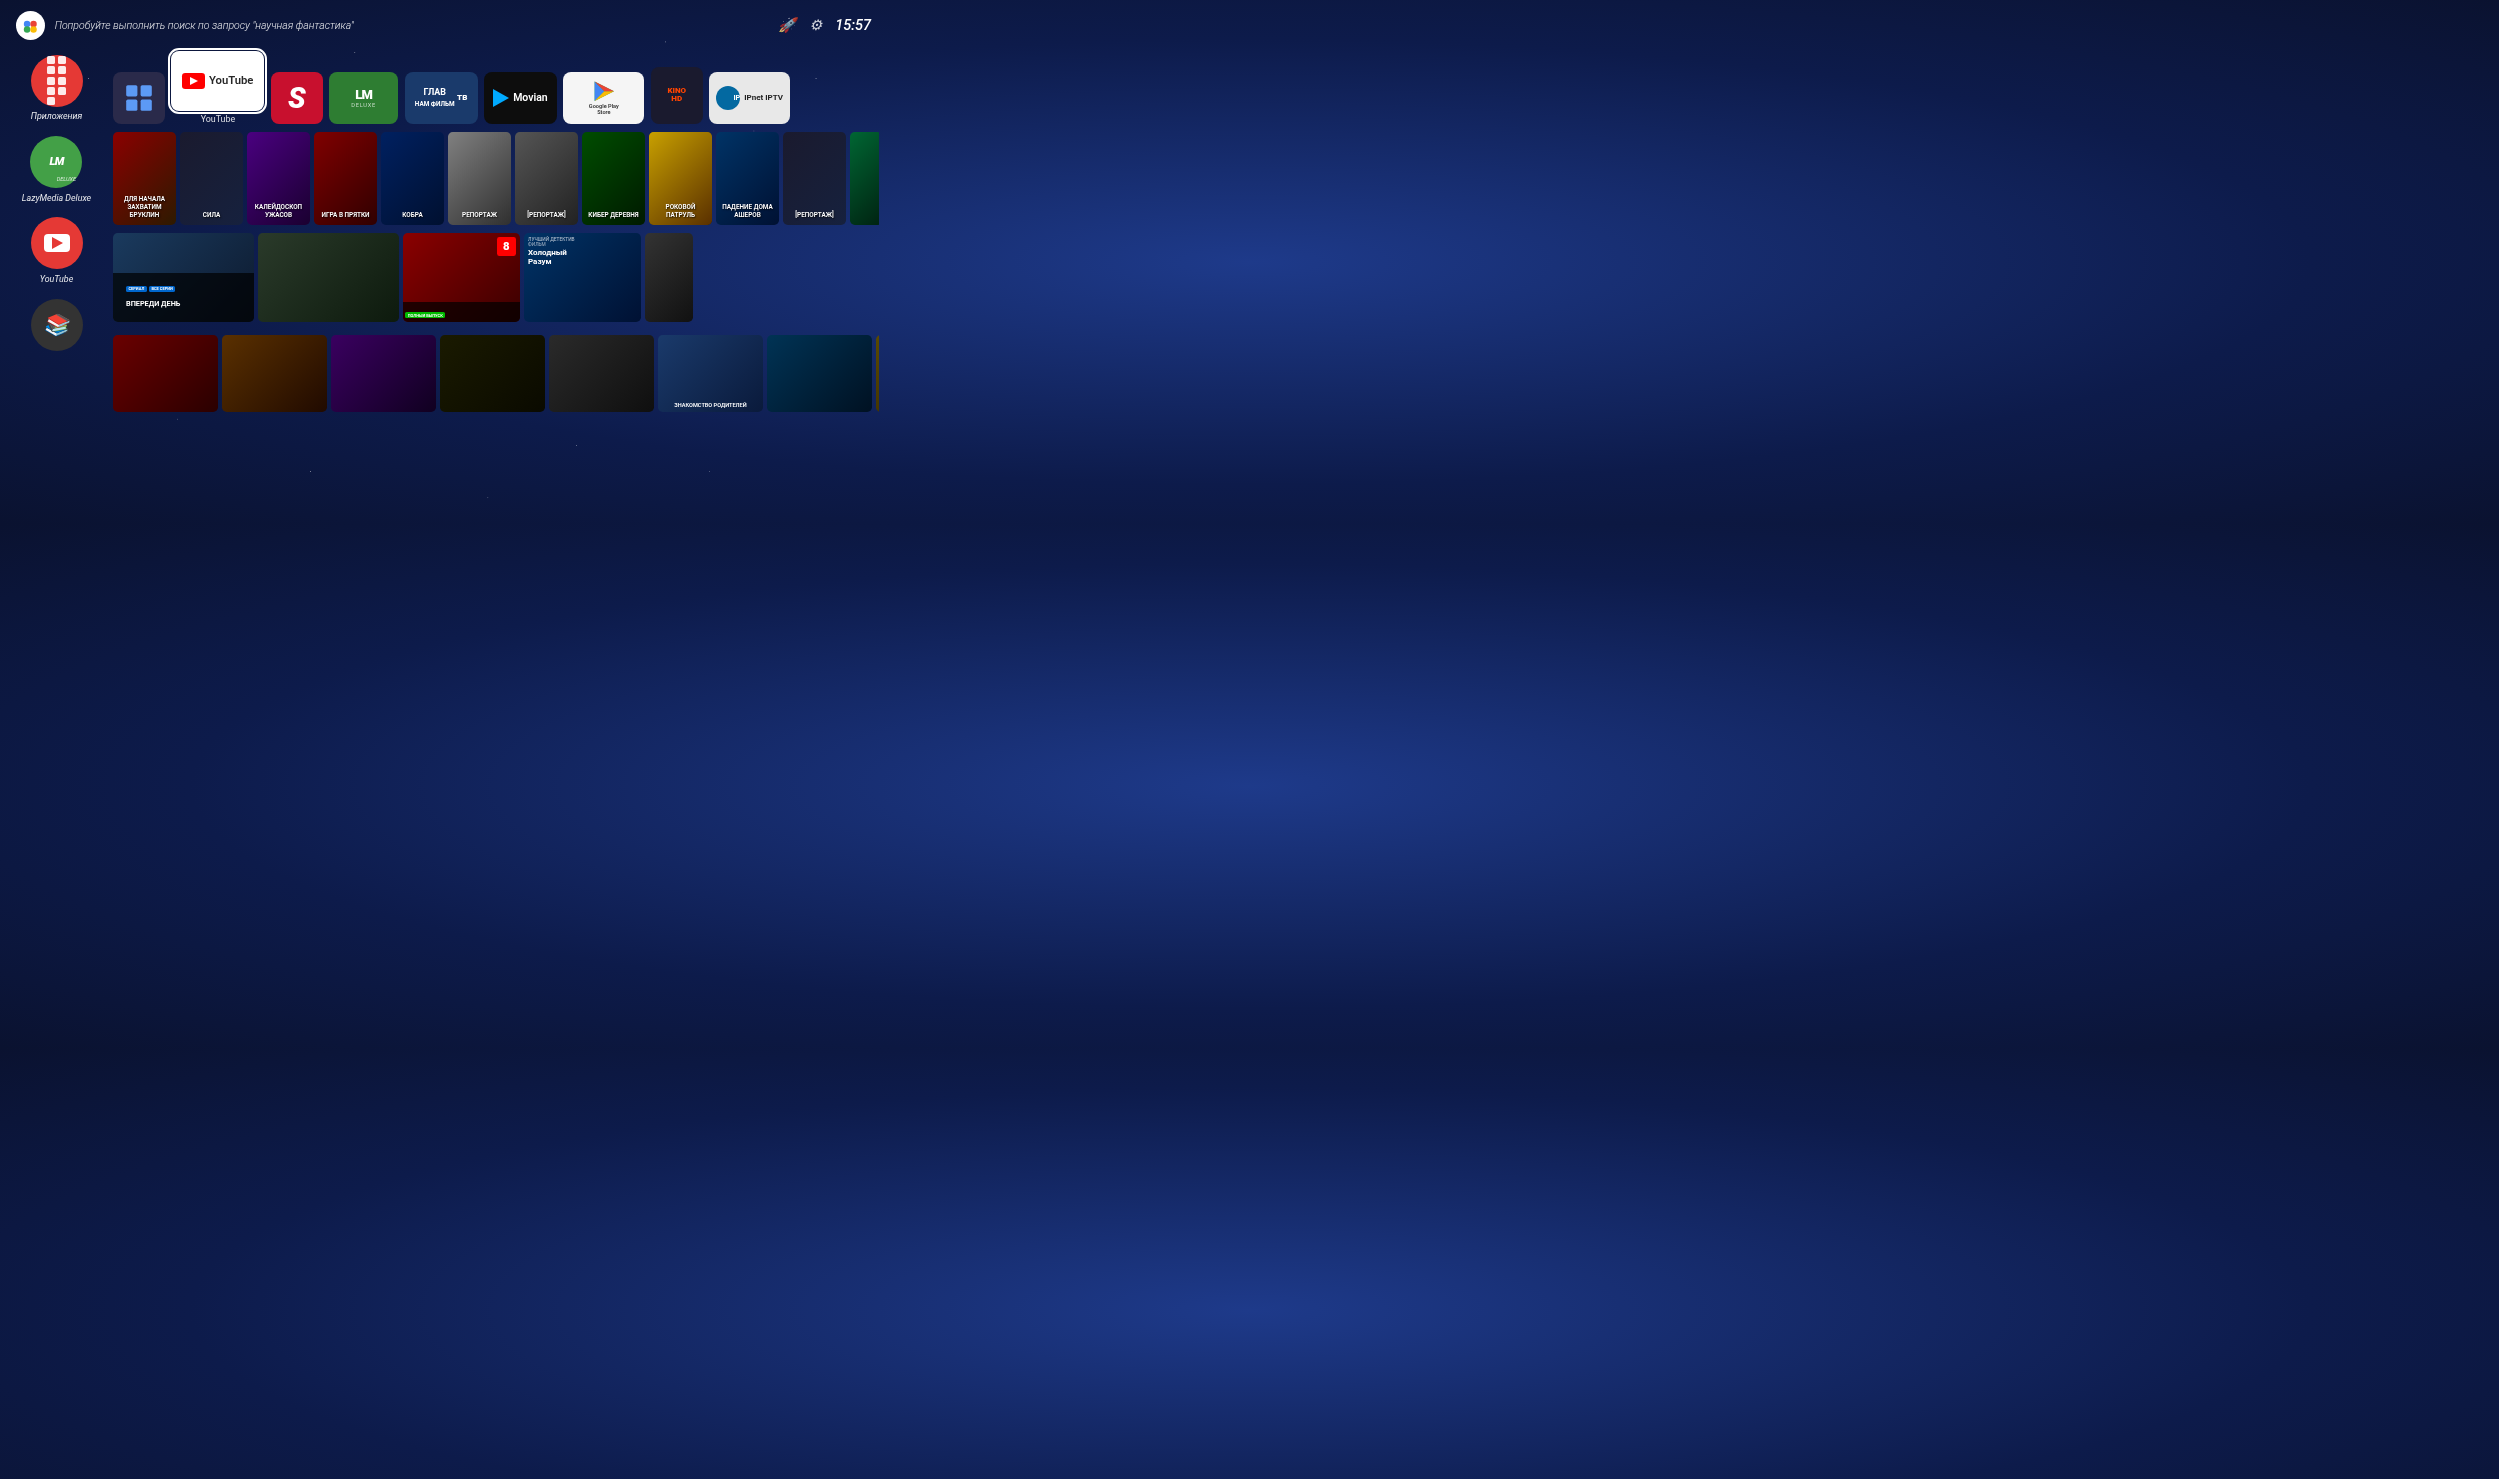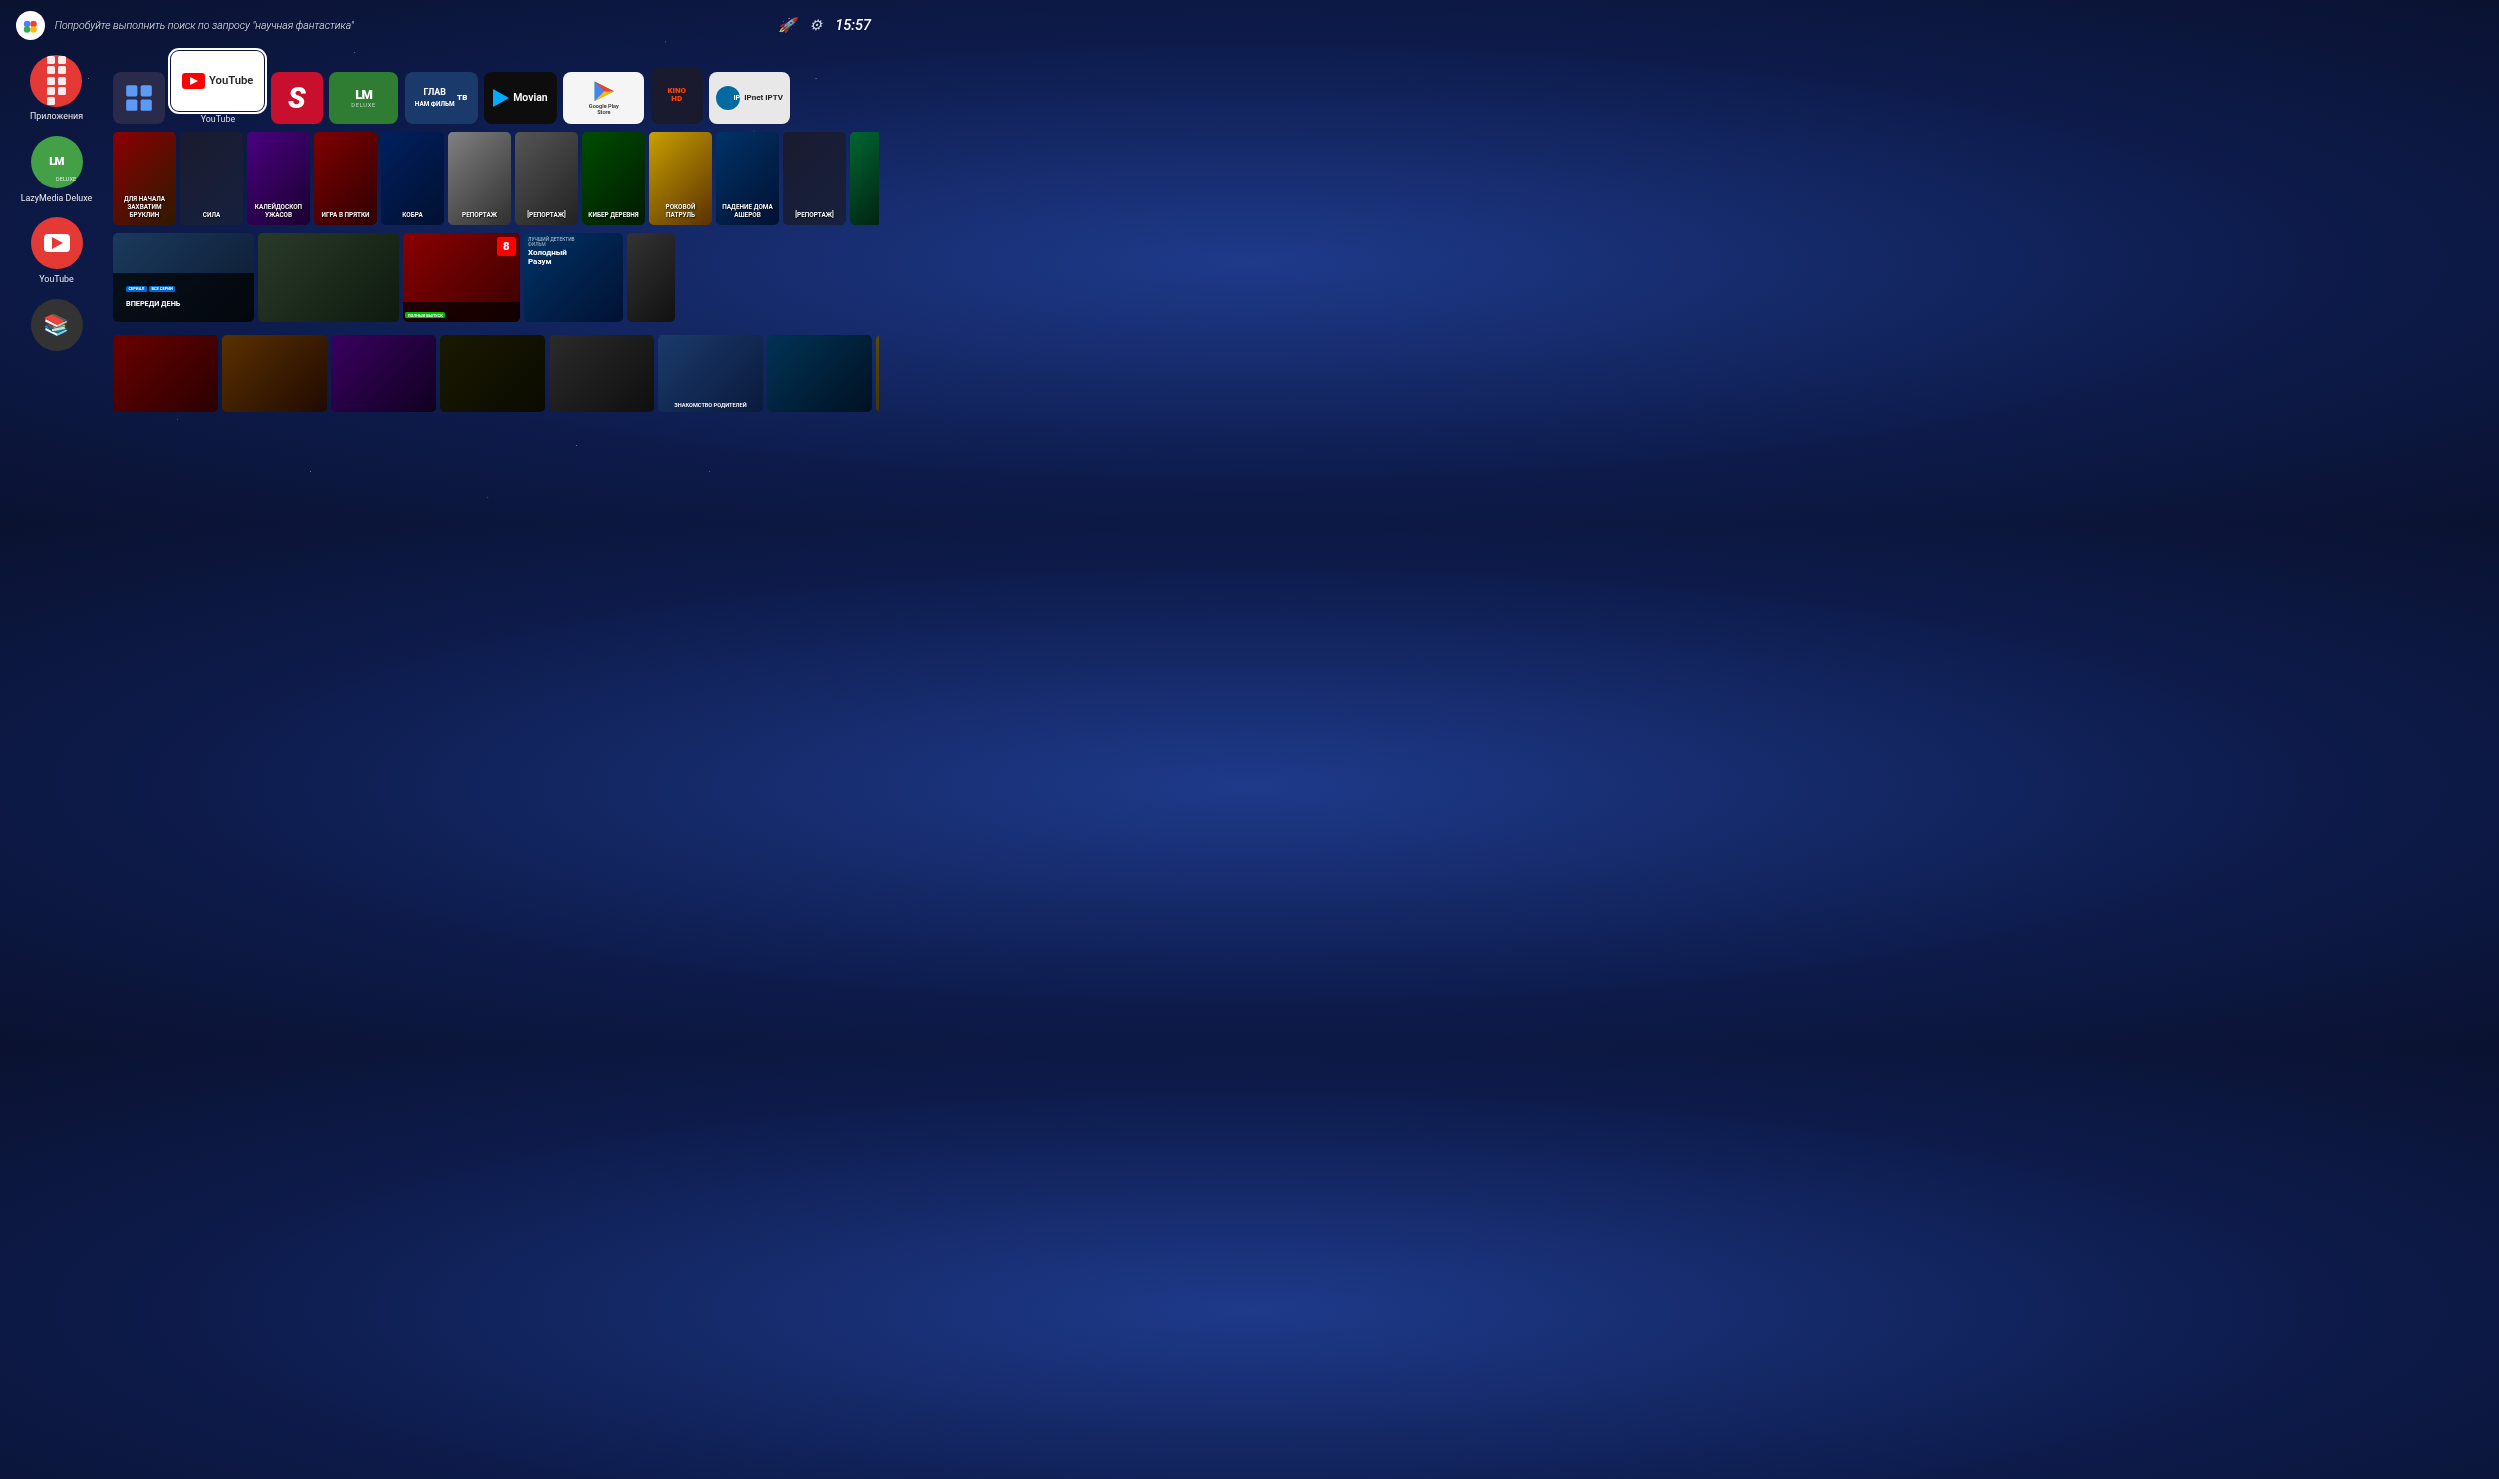--- a/index.html
+++ b/index.html
@@ -124,20 +124,21 @@
       padding-top: 8px;
       flex-shrink: 0;
     }
 
     .sidebar-item {
       display: flex;
       flex-direction: column;
       align-items: center;
       gap: 4.8px;
       cursor: pointer;
+      font-style: italic;
     }
 
     .sidebar-icon-circle {
       width: 52px;
       height: 52px;
       border-radius: 50%;
       display: flex;
       align-items: center;
       justify-content: center;
     }
@@ -520,21 +521,21 @@
 
         <div class="movie-card" style="width:117px;height:89px;background:linear-gradient(135deg,#8b0000 0%,#3a0000 100%);">
           <div class="card-inner">
             <div style="position:absolute;top:4px;right:4px;background:#ff0000;color:white;font-size:11.3px;font-weight:900;width:19.3px;height:19.3px;display:flex;align-items:center;justify-content:center;border-radius:2.4px;">8</div>
             <div style="position:absolute;bottom:0;left:0;right:0;background:rgba(0,0,0,0.7);padding:2.4px;">
               <span style="background:#00bb00;color:white;font-size:4px;padding:0.8px 2.4px;border-radius:1.6px;font-weight:600;">ПОЛНЫЙ ВЫПУСК</span>
             </div>
           </div>
         </div>
 
-        <div class="movie-card" style="width:99px;height:89px;background:linear-gradient(135deg,#003366 0%,#001133 100%);">
+        <div class="movie-card" style="width:117px;height:89px;background:linear-gradient(135deg,#003366 0%,#001133 100%);">
           <div class="card-inner">
             <div style="position:absolute;top:4px;left:4px;right:4px;">
               <div style="color:rgba(255,255,255,0.7);font-size:4.8px;">ЛУЧШИЙ ДЕТЕКТИВ</div>
               <div style="color:rgba(255,255,255,0.6);font-size:4.8px;">ФИЛЬМ</div>
               <div style="color:white;font-size:8px;font-weight:700;margin-top:1.6px;">Холодный<br>Разум</div>
             </div>
           </div>
         </div>
 
         <div class="movie-card" style="width:48px;height:89px;background:linear-gradient(135deg,#333 0%,#111 100%);">

